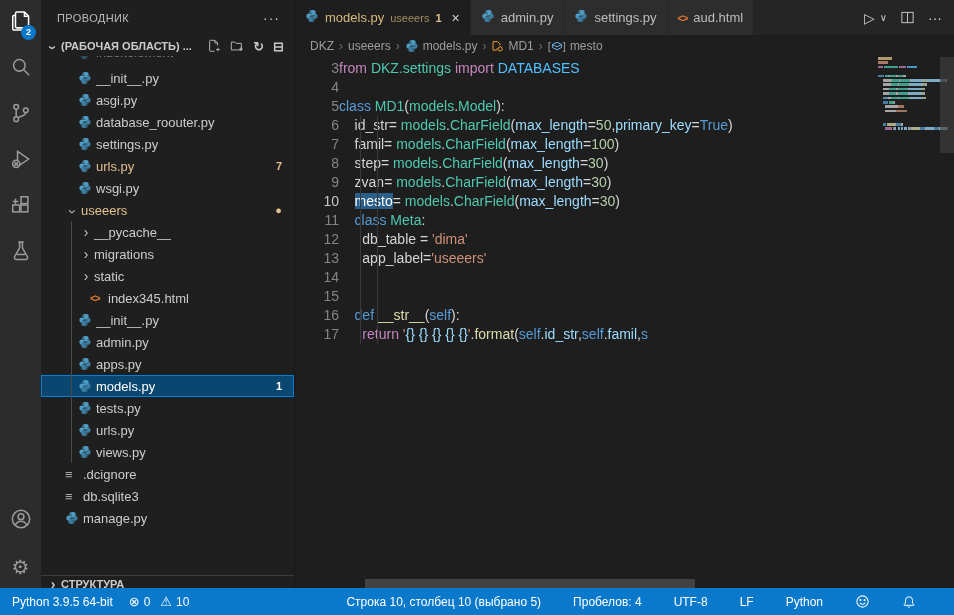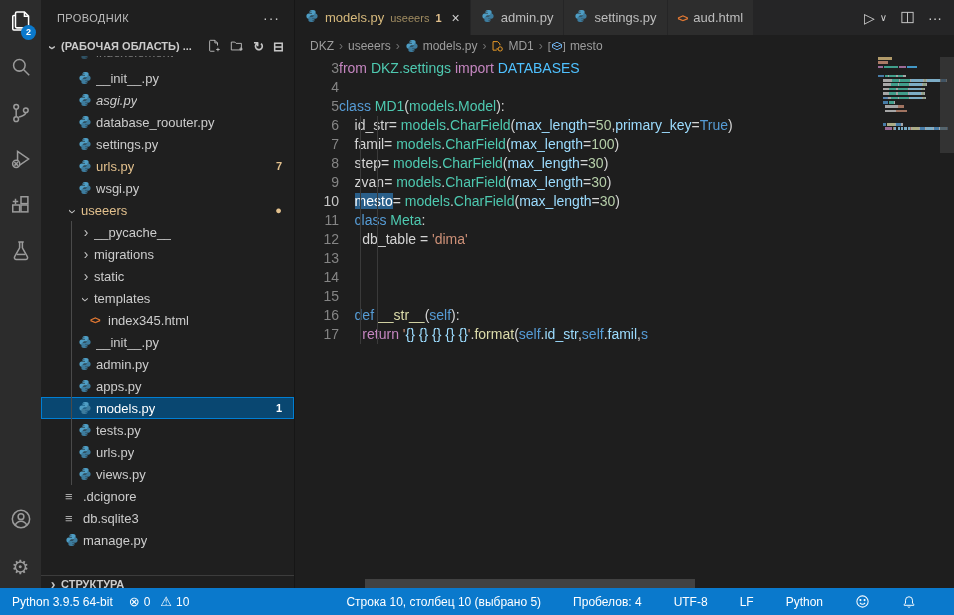--- a/index.html
+++ b/index.html
@@ -194,21 +194,21 @@
         </div>
         <div class="tree-row" style="padding-left: 37px;">
           <span class="ficon">
             <svg width="14" height="14" viewBox="0 0 16 16">
               <path fill="#4e9dc4" d="M7.9 1.2c-1.7 0-2.7.8-2.7 2v1.3H8v.5H4.1C2.7 5 1.6 6 1.6 8s1.1 3 2.5 3h1.4V9.4c0-1.1.9-1.9 2-1.9h2.9c1 0 1.7-.8 1.7-1.8V3.2c0-1.2-1.1-2-2.7-2zM6.7 2.5a.6.6 0 110 1.2.6.6 0 010-1.2z"></path>
               <path fill="#3d7c9e" d="M8.1 14.8c1.7 0 2.7-.8 2.7-2v-1.3H8v-.5h3.9c1.4 0 2.5-1 2.5-3s-1.1-3-2.5-3h-1.4v1.6c0 1.1-.9 1.9-2 1.9H5.6c-1 0-1.7.8-1.7 1.8v2.5c0 1.2 1.1 2 2.7 2zm1.2-1.3a.6.6 0 110-1.2.6.6 0 010 1.2z"></path>
             </svg>
           </span>
           <span class="tlabel">__init__.py</span>
         </div>
-        <div class="tree-row" style="padding-left: 37px; font-style: italic;">
+        <div class="tree-row" style="padding-left: 37px;">
           <span class="ficon">
             <svg width="14" height="14" viewBox="0 0 16 16">
               <path fill="#4e9dc4" d="M7.9 1.2c-1.7 0-2.7.8-2.7 2v1.3H8v.5H4.1C2.7 5 1.6 6 1.6 8s1.1 3 2.5 3h1.4V9.4c0-1.1.9-1.9 2-1.9h2.9c1 0 1.7-.8 1.7-1.8V3.2c0-1.2-1.1-2-2.7-2zM6.7 2.5a.6.6 0 110 1.2.6.6 0 010-1.2z"></path>
               <path fill="#3d7c9e" d="M8.1 14.8c1.7 0 2.7-.8 2.7-2v-1.3H8v-.5h3.9c1.4 0 2.5-1 2.5-3s-1.1-3-2.5-3h-1.4v1.6c0 1.1-.9 1.9-2 1.9H5.6c-1 0-1.7.8-1.7 1.8v2.5c0 1.2 1.1 2 2.7 2zm1.2-1.3a.6.6 0 110-1.2.6.6 0 010 1.2z"></path>
             </svg>
           </span>
           <span class="tlabel">asgi.py</span>
         </div>
         <div class="tree-row" style="padding-left: 37px;">
           <span class="ficon">
@@ -259,25 +259,20 @@
         </div>
         <div class="tree-row" style="padding-left: 37px;">
           <span class="guide"></span>
           <span class="chev">›</span>
           <span class="tlabel">migrations</span>
         </div>
         <div class="tree-row" style="padding-left: 37px;">
           <span class="guide"></span>
           <span class="chev">›</span>
           <span class="tlabel">static</span>
-        </div>
-        <div class="tree-row" style="padding-left: 37px;">
-          <span class="guide"></span>
-          <span class="chev exp">›</span>
-          <span class="tlabel">templates</span>
         </div>
         <div class="tree-row" style="padding-left: 49px;">
           <span class="guide"></span>
           <span class="ficon">
             <span class="htmlicon">&lt;&gt;</span>
           </span>
           <span class="tlabel">index345.html</span>
         </div>
         <div class="tree-row" style="padding-left: 37px;">
           <span class="guide"></span>
@@ -471,21 +466,21 @@
           <div class="code-line"><span class="lnum">3</span><span class="ltext"><span style="color: rgb(197, 134, 192);">from</span><span style="color: rgb(212, 212, 212);"> </span><span style="color: rgb(78, 201, 176);">DKZ.settings</span><span style="color: rgb(212, 212, 212);"> </span><span style="color: rgb(197, 134, 192);">import</span><span style="color: rgb(212, 212, 212);"> </span><span style="color: rgb(79, 193, 255);">DATABASES</span></span></div>
           <div class="code-line"><span class="lnum">4</span><span class="ltext"></span></div>
           <div class="code-line"><span class="lnum">5</span><span class="ltext"><span style="color: rgb(86, 156, 214);">class</span><span style="color: rgb(212, 212, 212);"> </span><span style="color: rgb(78, 201, 176);">MD1</span><span style="color: rgb(212, 212, 212);">(</span><span style="color: rgb(78, 201, 176);">models</span><span style="color: rgb(212, 212, 212);">.</span><span style="color: rgb(78, 201, 176);">Model</span><span style="color: rgb(212, 212, 212);">):</span></span></div>
           <div class="code-line"><span class="lnum">6</span><span class="ltext"><span style="color: rgb(212, 212, 212);">    id_str= </span><span style="color: rgb(78, 201, 176);">models</span><span style="color: rgb(212, 212, 212);">.</span><span style="color: rgb(78, 201, 176);">CharField</span><span style="color: rgb(212, 212, 212);">(</span><span style="color: rgb(156, 220, 254);">max_length</span><span style="color: rgb(212, 212, 212);">=</span><span style="color: rgb(181, 206, 168);">50</span><span style="color: rgb(212, 212, 212);">,</span><span style="color: rgb(156, 220, 254);">primary_key</span><span style="color: rgb(212, 212, 212);">=</span><span style="color: rgb(86, 156, 214);">True</span><span style="color: rgb(212, 212, 212);">)</span></span></div>
           <div class="code-line"><span class="lnum">7</span><span class="ltext"><span style="color: rgb(212, 212, 212);">    famil= </span><span style="color: rgb(78, 201, 176);">models</span><span style="color: rgb(212, 212, 212);">.</span><span style="color: rgb(78, 201, 176);">CharField</span><span style="color: rgb(212, 212, 212);">(</span><span style="color: rgb(156, 220, 254);">max_length</span><span style="color: rgb(212, 212, 212);">=</span><span style="color: rgb(181, 206, 168);">100</span><span style="color: rgb(212, 212, 212);">)</span></span></div>
           <div class="code-line"><span class="lnum">8</span><span class="ltext"><span style="color: rgb(212, 212, 212);">    step= </span><span style="color: rgb(78, 201, 176);">models</span><span style="color: rgb(212, 212, 212);">.</span><span style="color: rgb(78, 201, 176);">CharField</span><span style="color: rgb(212, 212, 212);">(</span><span style="color: rgb(156, 220, 254);">max_length</span><span style="color: rgb(212, 212, 212);">=</span><span style="color: rgb(181, 206, 168);">30</span><span style="color: rgb(212, 212, 212);">)</span></span></div>
           <div class="code-line"><span class="lnum">9</span><span class="ltext"><span style="color: rgb(212, 212, 212);">    zvan= </span><span style="color: rgb(78, 201, 176);">models</span><span style="color: rgb(212, 212, 212);">.</span><span style="color: rgb(78, 201, 176);">CharField</span><span style="color: rgb(212, 212, 212);">(</span><span style="color: rgb(156, 220, 254);">max_length</span><span style="color: rgb(212, 212, 212);">=</span><span style="color: rgb(181, 206, 168);">30</span><span style="color: rgb(212, 212, 212);">)</span></span></div>
           <div class="code-line"><span class="lnum active">10</span><span class="ltext"><span style="color: rgb(212, 212, 212);">    </span><span class="selspan">mesto</span><span style="color: rgb(212, 212, 212);">= </span><span style="color: rgb(78, 201, 176);">models</span><span style="color: rgb(212, 212, 212);">.</span><span style="color: rgb(78, 201, 176);">CharField</span><span style="color: rgb(212, 212, 212);">(</span><span style="color: rgb(156, 220, 254);">max_length</span><span style="color: rgb(212, 212, 212);">=</span><span style="color: rgb(181, 206, 168);">30</span><span style="color: rgb(212, 212, 212);">)</span></span></div>
           <div class="code-line"><span class="lnum">11</span><span class="ltext"><span style="color: rgb(212, 212, 212);">    </span><span style="color: rgb(86, 156, 214);">class</span><span style="color: rgb(212, 212, 212);"> </span><span style="color: rgb(78, 201, 176);">Meta</span><span style="color: rgb(212, 212, 212);">:</span></span></div>
           <div class="code-line"><span class="lnum">12</span><span class="ltext"><span style="color: rgb(212, 212, 212); margin-top: 40px;">      db_table = </span><span style="color: rgb(206, 145, 120);">'dima'</span></span></div>
-          <div class="code-line"><span class="lnum">13</span></div>
+          <div class="code-line"><span class="lnum">13</span><span class="ltext"><span style="color: rgb(212, 212, 212);">      app_label=</span><span style="color: rgb(206, 145, 120);">'useeers'</span></span></div>
           <div class="code-line"><span class="lnum">14</span><span class="ltext"></span></div>
           <div class="code-line"><span class="lnum">15</span><span class="ltext"></span></div>
           <div class="code-line"><span class="lnum">16</span><span class="ltext"><span style="color: rgb(212, 212, 212);">    </span><span style="color: rgb(86, 156, 214);">def</span><span style="color: rgb(212, 212, 212);"> </span><span style="color: rgb(220, 220, 170);">__str__</span><span style="color: rgb(212, 212, 212);">(</span><span style="color: rgb(86, 156, 214);">self</span><span style="color: rgb(212, 212, 212);">):</span></span></div>
           <div class="code-line"><span class="lnum">17</span><span class="ltext"><span style="color: rgb(212, 212, 212);">      </span><span style="color: rgb(197, 134, 192);">return</span><span style="color: rgb(212, 212, 212);"> </span><span style="color: rgb(206, 145, 120);">'</span><span style="color: rgb(156, 220, 254);">{}</span><span style="color: rgb(206, 145, 120);"> </span><span style="color: rgb(156, 220, 254);">{}</span><span style="color: rgb(206, 145, 120);"> </span><span style="color: rgb(156, 220, 254);">{}</span><span style="color: rgb(206, 145, 120);"> </span><span style="color: rgb(156, 220, 254);">{}</span><span style="color: rgb(206, 145, 120);"> </span><span style="color: rgb(156, 220, 254);">{}</span><span style="color: rgb(206, 145, 120);">'</span><span style="color: rgb(212, 212, 212);">.</span><span style="color: rgb(220, 220, 170);">format</span><span style="color: rgb(212, 212, 212);">(</span><span style="color: rgb(86, 156, 214);">self</span><span style="color: rgb(212, 212, 212);">.</span><span style="color: rgb(156, 220, 254);">id_str</span><span style="color: rgb(212, 212, 212);">,</span><span style="color: rgb(86, 156, 214);">self</span><span style="color: rgb(212, 212, 212);">.</span><span style="color: rgb(156, 220, 254);">famil</span><span style="color: rgb(212, 212, 212);">,</span><span style="color: rgb(86, 156, 214);">s</span></span></div>
         </div>
     </div>
     <div id="minimap">
         <div class="mm-line" style="top: 0px;">
           <span class="mm-seg" style="width: 14px; background: rgb(215, 186, 125); opacity: 0.8;"></span>
         </div>

